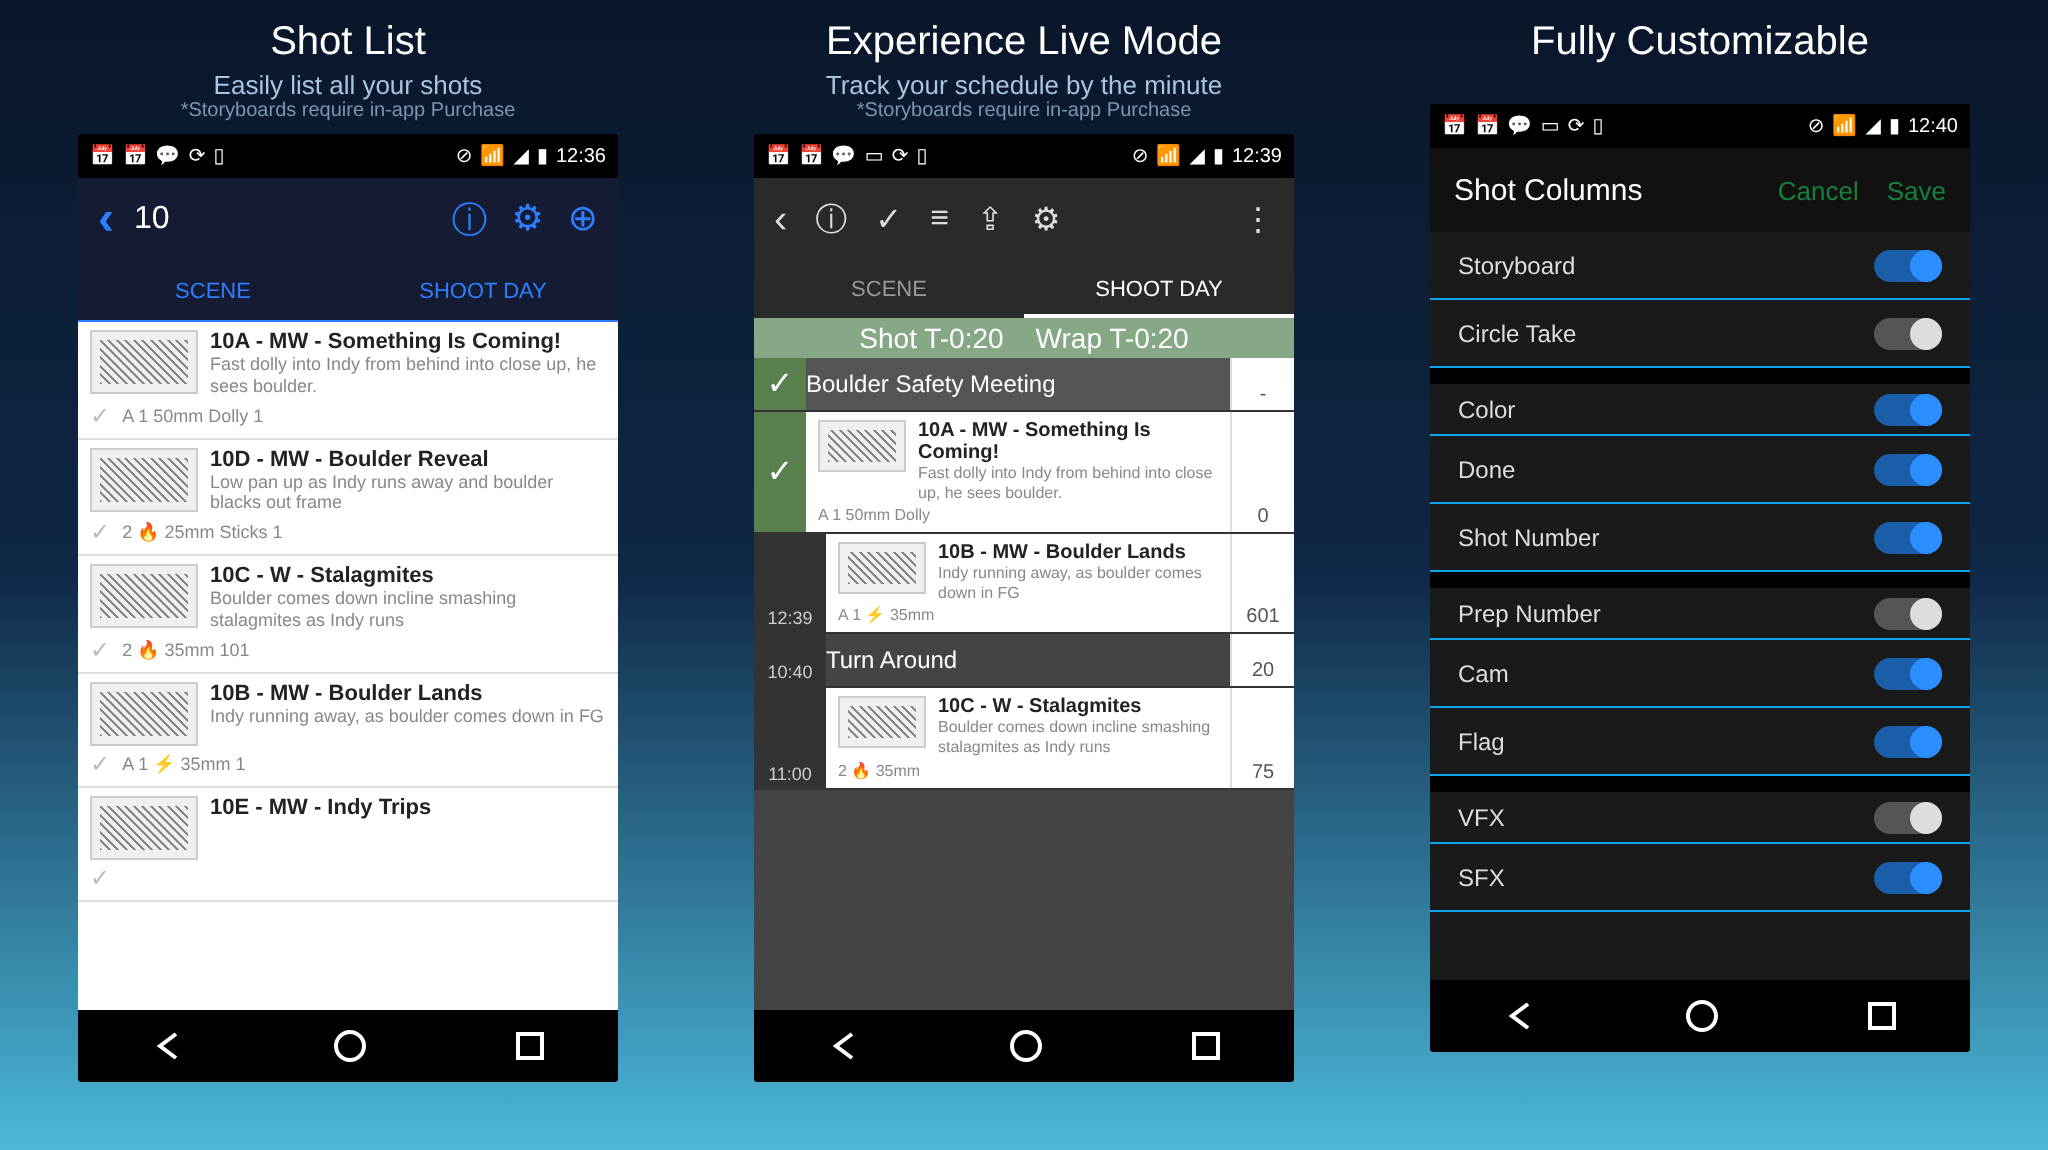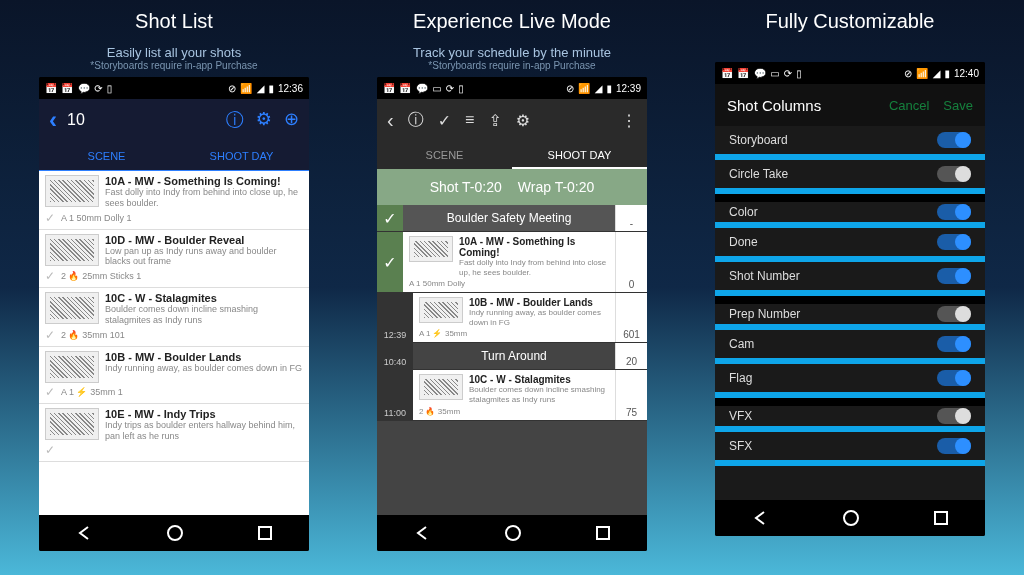--- a/index.html
+++ b/index.html
@@ -1,18 +1,18 @@
 <!DOCTYPE html>
 <html><head>
 <meta charset="utf-8">
 <style>
 *{margin:0;padding:0;box-sizing:border-box;font-family:'Segoe UI',Arial,sans-serif}
 body{background:linear-gradient(180deg,#0a1529 0%,#0f2847 50%,#4bb8d9 100%);width:1024px;height:575px;display:flex;justify-content:space-around;align-items:flex-start;padding:10px 5px}
 .col{width:320px;display:flex;flex-direction:column;align-items:center}
-.col-title{color:#fff;font-size:20px;font-weight:300;margin-bottom:12px}
+.col-title{color:#fff;font-size:20px;font-weight:300;margin-bottom:2px}
 .col-sub{color:#a8c4e0;font-size:13px;font-weight:300}
 .col-note{color:#7a95b0;font-size:10px;margin-bottom:6px}
 .phone{width:270px;height:474px;background:#000;border-radius:2px;display:flex;flex-direction:column;overflow:hidden}
 .status-bar{height:22px;background:#000;display:flex;justify-content:space-between;align-items:center;padding:0 6px;color:#fff;font-size:10px}
 .status-left,.status-right{display:flex;gap:4px;align-items:center}
 .status-left span,.status-right span{font-size:10px}
 .nav-bar{height:36px;background:#000;display:flex;justify-content:space-around;align-items:center;color:#fff;margin-top:auto}
 .nav-bar svg{width:16px;height:16px;fill:none;stroke:#fff;stroke-width:2}
 .nav-circle{width:16px;height:16px;border:2px solid #fff;border-radius:50%}
 .nav-square{width:14px;height:14px;border:2px solid #fff}
@@ -36,43 +36,43 @@
 .shot-meta{display:flex;gap:6px;align-items:center;font-size:9px;color:#888;padding:2px 0 0}
 .check{color:#bbb;font-size:12px}
 
 
 .hdr2{height:42px;background:#2a2a2a;display:flex;align-items:center;padding:0 10px;gap:14px;color:#ddd}
 .hdr2 span{font-size:16px}
 .hdr2 .back{font-size:20px}
 .tabs2{height:28px;background:#2a2a2a;display:flex}
 .tab2{flex:1;text-align:center;line-height:28px;color:#999;font-size:11px}
 .tab2.active{color:#fff;border-bottom:2px solid #fff}
-.timer-row{height:36px;background:#87a886;display:flex;align-items:center;justify-content:center;gap:16px;color:#fff;font-size:14px;font-weight:500}
+.timer-row{height:20px;background:#87a886;display:flex;align-items:center;justify-content:center;gap:16px;color:#fff;font-size:14px;font-weight:500}
 .live-list{flex:1;background:#444;overflow:hidden}
 .live-row{display:flex;border-bottom:1px solid #333}
 .time-col{width:36px;background:#333;color:#ccc;font-size:9px;display:flex;align-items:flex-end;justify-content:center;padding-bottom:2px}
 .check-col{width:26px;background:#5a8050;display:flex;align-items:center;justify-content:center;color:#fff}
 .content-col{flex:1;background:#fff}
 .count-col{width:32px;background:#fff;border-left:1px solid #ddd;display:flex;align-items:flex-end;justify-content:center;font-size:10px;color:#555;padding-bottom:2px}
-.banner-row{background:#444;color:#fff;text-align:center;padding:6px 0;font-size:12px;display:flex}
+.banner-row{background:#444;color:#fff;padding:6px 0;font-size:12px;display:flex}
 .banner-row .banner-txt{flex:1}
 .content-inner{padding:4px 6px}
 .content-inner .shot-top{gap:6px}
 .content-inner .thumb{width:44px;height:26px}
 .content-inner .shot-title{font-size:10px}
 .content-inner .shot-desc{font-size:8px}
 .content-inner .shot-meta{font-size:8px}
 
 
 .hdr3{height:42px;background:#111;display:flex;align-items:center;justify-content:space-between;padding:0 12px}
 .hdr3-title{color:#fff;font-size:15px;font-weight:500}
 .hdr3-acts{display:flex;gap:14px}
 .hdr3-acts span{color:#15803d;font-size:13px;font-weight:500}
 .settings{flex:1;background:#1a1a1a;overflow:hidden}
-.setting-row{height:34px;display:flex;align-items:center;justify-content:space-between;padding:0 14px;border-bottom:6px solid #0ea5e9}
+.setting-row{height:34px;display:flex;align-items:center;justify-content:space-between;padding:0 14px;border-bottom:1px solid #0ea5e9}
 .setting-row.gap{border-top:8px solid #000}
 .setting-label{color:#ddd;font-size:12px}
 .toggle{width:34px;height:16px;border-radius:8px;position:relative}
 .toggle::after{content:'';position:absolute;width:16px;height:16px;border-radius:50%;top:0}
 .toggle.on{background:#1a5da8}
 .toggle.on::after{background:#2d8fff;right:0}
 .toggle.off{background:#555}
 .toggle.off::after{background:#ddd;right:0}
 </style>
 </head>
@@ -151,21 +151,20 @@
               <div class="shot-desc">Indy running away, as boulder comes down in FG</div>
             </div>
           </div>
           <div class="shot-meta"><span class="check">✓</span> A  1   ⚡  35mm   1</div>
         </div>
         <div class="shot-item">
           <div class="shot-top">
             <div class="thumb"></div>
             <div class="shot-txt">
               <div class="shot-title">10E - MW - Indy Trips</div>
-              <div class="shot-desc">Indy trips as boulder enters hallway behind him, pan left as he runs</div>
             </div>
           </div>
           <div class="shot-meta">
             <span class="check">✓</span> 
           </div>
         </div>
       </div>
     <div class="nav-bar">
       <svg>
           <path d="M12 2L4 8l8 6"></path>

